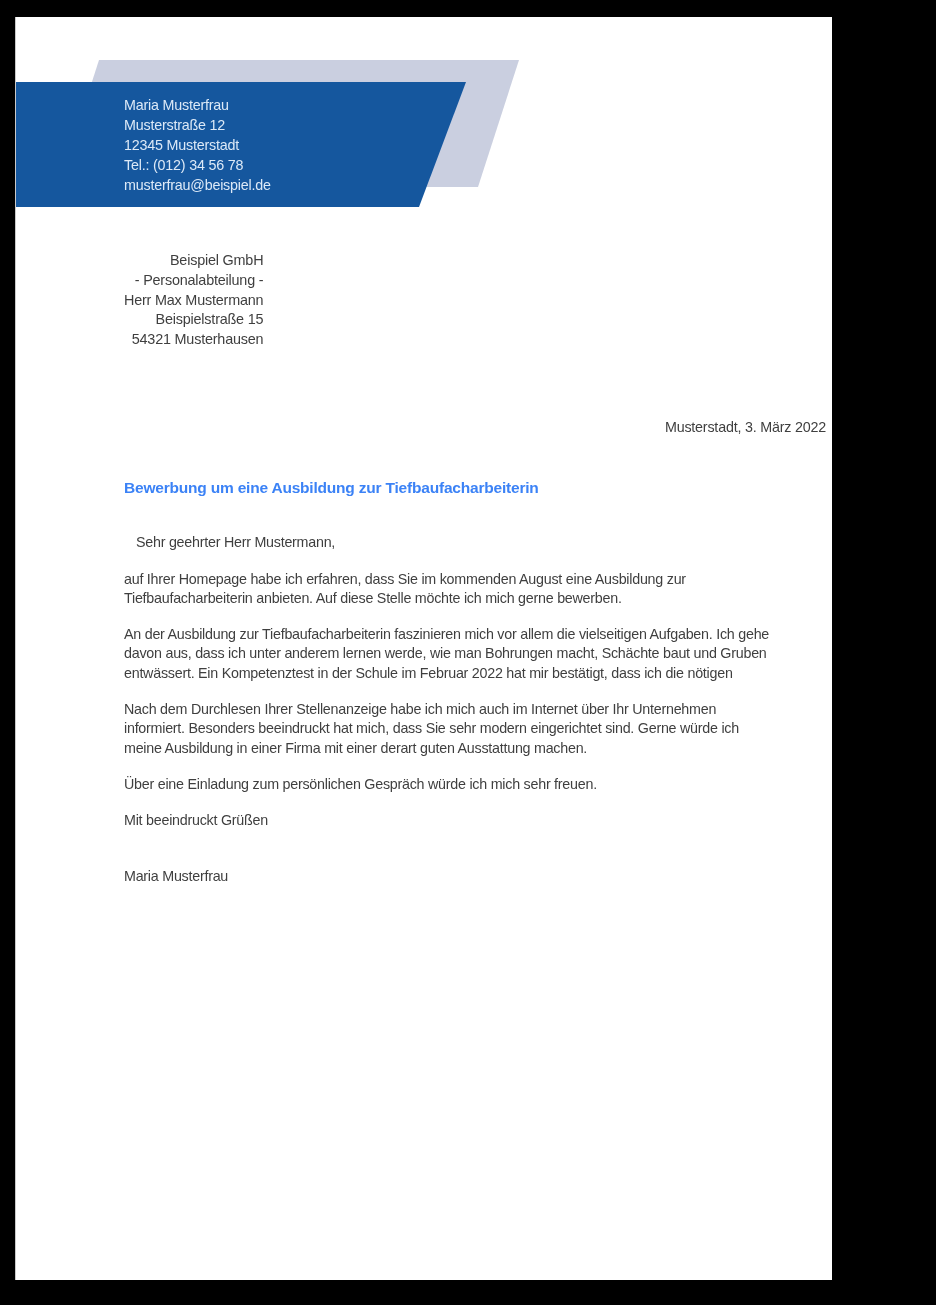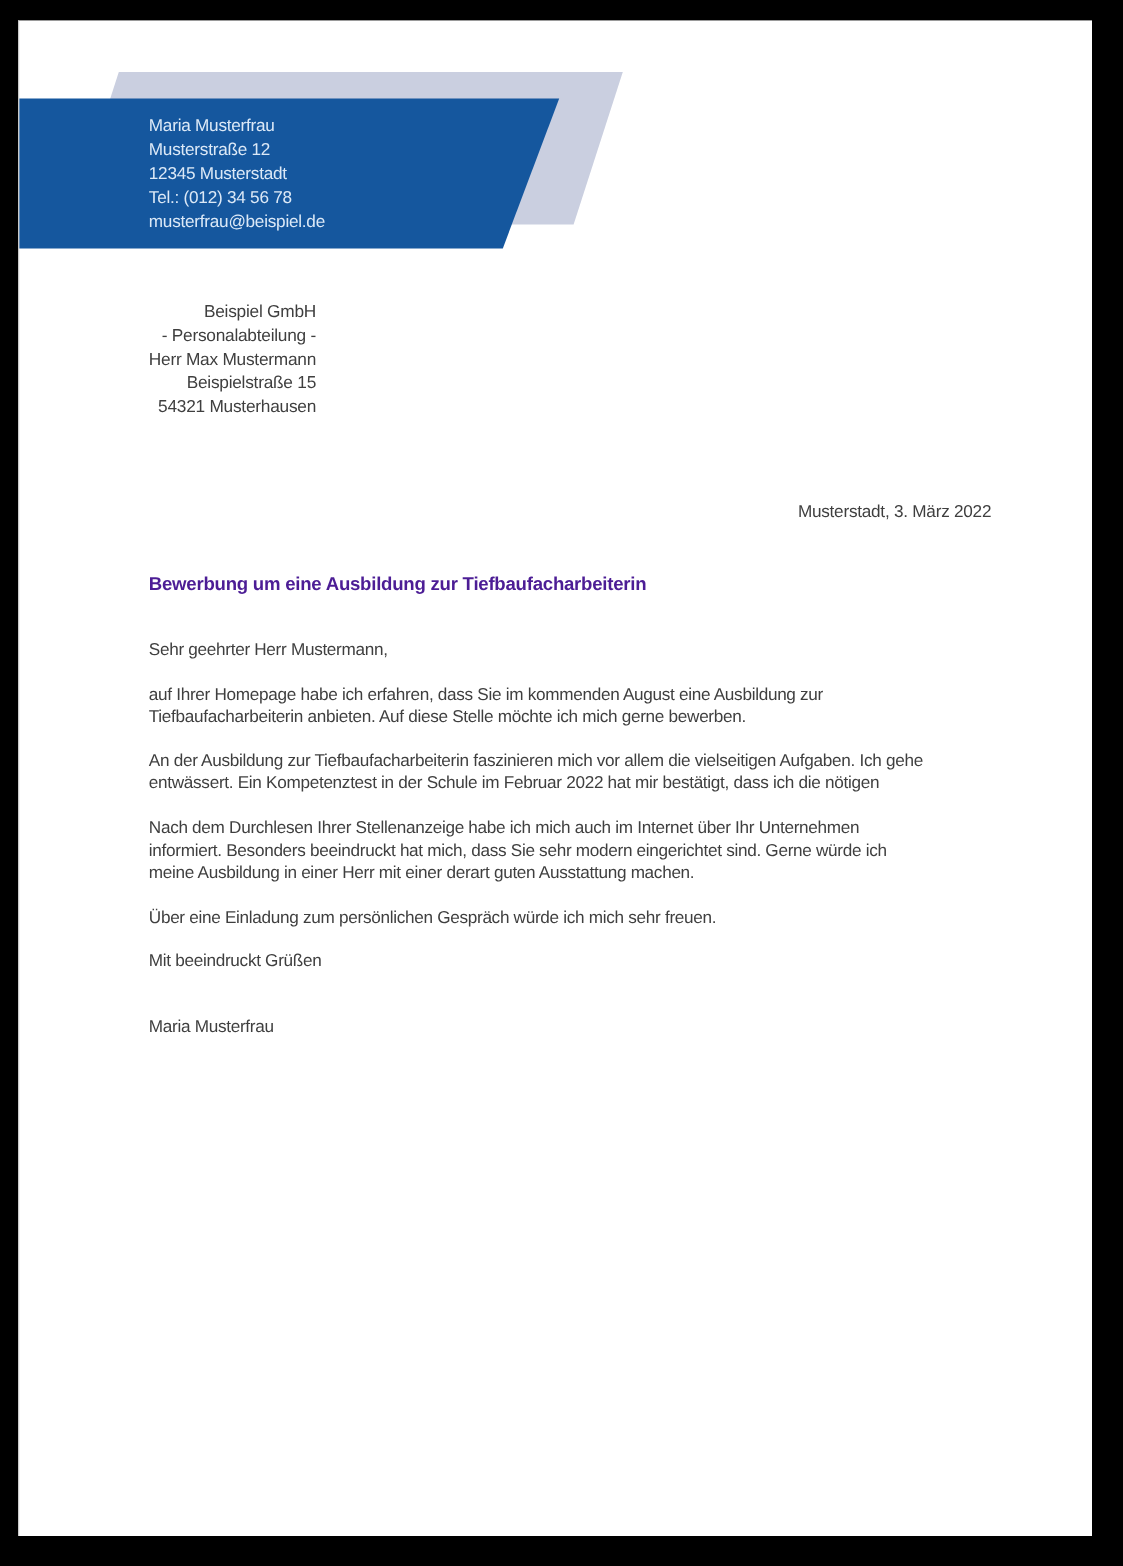--- a/index.html
+++ b/index.html
@@ -1,18 +1,18 @@
 <!DOCTYPE html>
 <html><head>
 <meta charset="utf-8">
 <style>
   html,body{margin:0;padding:0;background:#000;}
   .canvas{
     position:relative;
-    width:936px;height:1305px;
+    width:832px;height:1305px;
     background:#000;
     border-radius:10px;
     overflow:hidden;
     font-family:"Liberation Sans","DejaVu Sans",sans-serif;
   }
   .page{
     position:absolute;
     left:15px;top:17px;
     width:895px;height:1263px;
     background:#ffffff;
@@ -57,26 +57,26 @@
     left:108px;top:461px;
     width:730px;
     color:#3f3f3f;
     font-size:14.3px;
     line-height:19.3px;
     letter-spacing:-0.25px;
   }
   .subject{
     font-weight:700;
     font-size:15.5px;
-    color:#4c1d95;
+    color:#3b82f6;
     letter-spacing:-0.2px;
     margin:0 0 36px 0;
     white-space:nowrap;
   }
-  .salutation{margin:0 0 17px 0;white-space:nowrap;}
+  .salutation{margin:0 0 17px 12px;white-space:nowrap;}
   .para{margin:0 0 17px 0;}
   .para .line, .sender-block .line, .recipient-block .line{white-space:nowrap;}
   .closing{margin:0;white-space:nowrap;}
   .signature{margin:36px 0 0 0;white-space:nowrap;}
 </style>
 </head>
 <body>
 
 <div class="canvas">
   <div class="page">
@@ -107,26 +107,27 @@
     <div class="content">
       <div class="subject">Bewerbung um eine Ausbildung zur Tiefbaufacharbeiterin</div>
       <div class="salutation">Sehr geehrter Herr Mustermann,</div>
       <div>
           <div class="para">
             <div class="line">auf Ihrer Homepage habe ich erfahren, dass Sie im kommenden August eine Ausbildung zur</div>
             <div class="line">Tiefbaufacharbeiterin anbieten. Auf diese Stelle möchte ich mich gerne bewerben.</div>
           </div>
           <div class="para">
             <div class="line">An der Ausbildung zur Tiefbaufacharbeiterin faszinieren mich vor allem die vielseitigen Aufgaben. Ich gehe</div>
+            <div class="line">davon aus, dass ich unter anderem lernen werde, wie man Bohrungen macht, Schächte baut und Gruben</div>
             <div class="line">entwässert. Ein Kompetenztest in der Schule im Februar 2022 hat mir bestätigt, dass ich die nötigen</div>
           </div>
           <div class="para">
             <div class="line">Nach dem Durchlesen Ihrer Stellenanzeige habe ich mich auch im Internet über Ihr Unternehmen</div>
             <div class="line">informiert. Besonders beeindruckt hat mich, dass Sie sehr modern eingerichtet sind. Gerne würde ich</div>
-            <div class="line">meine Ausbildung in einer Herr mit einer derart guten Ausstattung machen.</div>
+            <div class="line">meine Ausbildung in einer Firma mit einer derart guten Ausstattung machen.</div>
           </div>
           <div class="para">
             <div class="line">Über eine Einladung zum persönlichen Gespräch würde ich mich sehr freuen.</div>
           </div>
         </div>
       <div class="closing">Mit beeindruckt Grüßen</div>
       <div class="signature">Maria Musterfrau</div>
     </div>
 
   </div>

